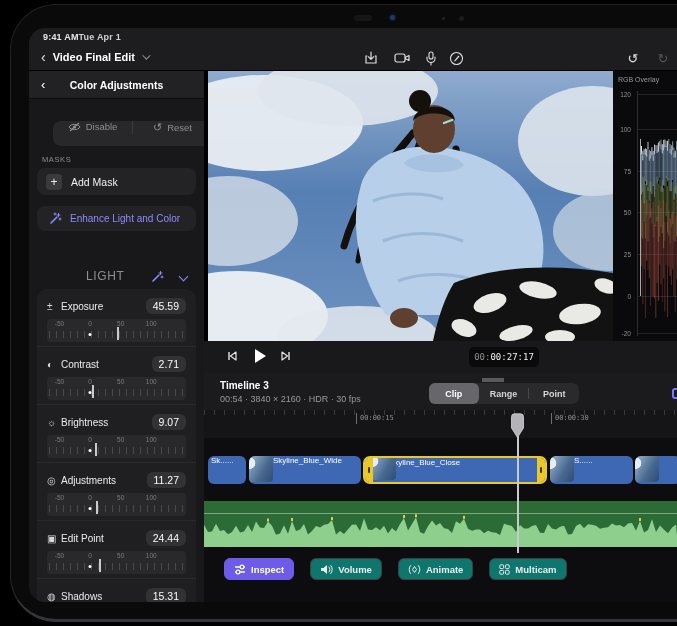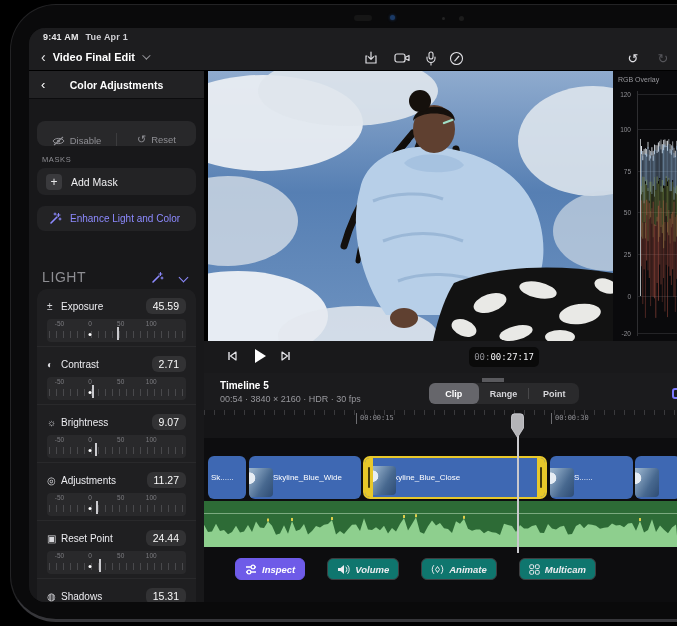--- a/index.html
+++ b/index.html
@@ -9,48 +9,48 @@
     border-radius:46px 0 0 46px;border:1px solid #232325;border-bottom:3px solid #36363a;}
   .cam-pill{position:absolute;left:343px;top:10px;width:18px;height:6px;border-radius:3px;background:#161616;}
   .cam-lens{position:absolute;left:379px;top:10px;width:5px;height:5px;border-radius:50%;background:#1b3a66;box-shadow:0 0 3px #1b3a66;}
   .cam-dot1{position:absolute;left:431px;top:12px;width:3px;height:3px;border-radius:50%;background:#242424;}
   .cam-dot2{position:absolute;left:448px;top:11px;width:5px;height:5px;border-radius:50%;background:#1c1c1c;}
   .screen{position:absolute;left:18px;top:23px;width:680px;height:574px;background:#141416;
     border-radius:16px 0 0 16px;overflow:hidden;}
   
   .chrome{height:43px;background:#1d1d1f;position:relative;border-bottom:1px solid #000;}
   .statusbar{position:absolute;left:14px;top:4px;font-size:9px;color:#e8e8ea;font-weight:bold;letter-spacing:.2px;}
-  .statusbar .date{color:#d0d0d4;margin-left:7px;font-weight:bold;}
+  .statusbar .date{color:#d0d0d4;font-weight:bold;}
   .appbar-title{position:absolute;left:12px;top:22px;display:flex;align-items:center;gap:7px;color:#fff;}
   .back-glyph{font-size:14px;color:#e8e8ea;line-height:14px;}
   .appbar-title .t{font-size:11px;font-weight:bold;}
   .chev{display:inline-block;width:6px;height:6px;border-right:1.5px solid #98989d;border-bottom:1.5px solid #98989d;transform:rotate(45deg) translateY(-2px);}
   .appbar-icons{position:absolute;top:21px;left:0;width:100%;height:20px;}
   .abicon{position:absolute;width:18px;height:18px;display:flex;align-items:center;justify-content:center;}
   .undo-glyph{font-size:13px;color:#e0e0e4;}
   .redo-glyph{font-size:13px;color:#55555a;}
   
   .content{display:flex;height:531px;background:#0c0c0e;}
   .panel{width:175px;background:#18181a;position:relative;flex:none;}
   .main{width:474px;position:relative;flex:none;background:#0c0c0e;}
   
   .panel-head{height:28px;background:#222224;display:flex;align-items:center;position:relative;border-bottom:1px solid #0c0c0e;}
   .panel-head .back{position:absolute;left:12px;font-size:13px;color:#fff;}
   .panel-head .title{width:100%;text-align:center;color:#fff;font-size:10.5px;font-weight:bold;}
-  .seg2{position:absolute;left:8px;top:50px;width:159px;height:25px;background:#28282a;border-radius:8px;display:flex;align-items:flex-end;}
+  .seg2{position:absolute;left:24px;top:50px;width:159px;height:25px;background:#28282a;border-radius:8px;display:flex;align-items:flex-start;}
   .seg2 .half{flex:1;display:flex;align-items:center;justify-content:center;gap:5px;color:#8e8e93;font-size:9.5px;}
   .seg2 .div{width:1px;height:13px;background:#3c3c3e;}
   .masks-label{position:absolute;left:13px;top:84px;font-size:7.5px;color:#8e8e93;letter-spacing:.6px;}
   .addmask{position:absolute;left:8px;top:97px;width:159px;height:27px;background:#232325;border-radius:8px;display:flex;align-items:center;padding-left:9px;gap:9px;}
   .plusbox{width:16px;height:16px;background:#3a3a3d;border-radius:4px;color:#e8e8ea;font-size:12px;display:flex;align-items:center;justify-content:center;line-height:1;}
   .addmask .lbl{color:#f0f0f2;font-size:10.5px;}
   .enhance{position:absolute;left:8px;top:135px;width:159px;height:25px;background:#232325;border-radius:8px;display:flex;align-items:center;padding-left:12px;gap:8px;}
   .enhance .lbl{color:#8d8aff;font-size:10px;}
   .light-row{position:absolute;left:13px;top:198px;width:149px;display:flex;align-items:center;}
-  .light-row .lbl{font-size:14px;color:#8e8e93;letter-spacing:.6px;flex:1;}
+  .light-row .lbl{font-size:12px;color:#8e8e93;letter-spacing:.6px;flex:1;margin-left:44px;}
   .light-row .chevd{width:7px;height:7px;border-right:1.8px solid #8d8aff;border-bottom:1.8px solid #8d8aff;transform:rotate(45deg);margin-left:16px;margin-right:4px;}
   .ctl-card{position:absolute;left:8px;top:218px;width:159px;height:313px;background:#1f1f21;border-radius:10px 10px 0 0;overflow:hidden;}
   .ctl-row{height:58px;padding:9px 10px 0;position:relative;border-bottom:1px solid #29292b;}
   .ctl-top{display:flex;align-items:center;height:16px;}
   .ctl-icon{width:14px;color:#d8d8dc;font-size:10px;text-align:left;}
   .ctl-name{flex:1;color:#ececf0;font-size:10px;}
   .ctl-val{background:#323234;border-radius:6px;color:#fafafa;font-size:10.5px;padding:2px 7px;min-width:30px;text-align:center;}
   .slider{margin-top:5px;height:23px;background:#29292b;border-radius:4px;position:relative;overflow:hidden;}
   .slider .tl{position:absolute;top:1px;font-size:6.5px;color:#7c7c80;transform:translateX(-50%);}
   .ticks{position:absolute;left:2px;right:2px;bottom:4px;height:7px;
@@ -80,34 +80,34 @@
   .seg3{position:absolute;left:225px;top:10px;width:150px;height:21px;background:#2a2a2c;border-radius:7px;display:flex;align-items:center;}
   .seg3 .seg{flex:1;height:21px;display:flex;align-items:center;justify-content:center;font-size:9px;color:#d6d6da;font-weight:bold;}
   .seg3 .seg.active{background:#66666b;border-radius:6px;color:#fff;}
   .seg3 .segdiv{width:1px;height:11px;background:#48484a;}
   .tl-cuticon{position:absolute;right:-5px;top:15px;width:11px;height:11px;border:2px solid #7d7aff;border-radius:3px;}
   .ruler{position:absolute;left:0;top:37px;width:474px;height:28px;background:#151517;}
   .ruler .mticks{position:absolute;left:0;top:0;width:474px;height:5px;
     background:repeating-linear-gradient(90deg,#39393c 0,#39393c 1px,transparent 1px,transparent 10px);}
   .rlabel{position:absolute;top:3px;font-size:7px;color:#8e8e93;font-family:"DejaVu Sans Mono",monospace;border-left:1px solid #6e6e72;padding-left:3px;height:11px;line-height:10px;}
   .tracks{position:absolute;left:0;top:65px;width:474px;height:164px;background:#0d0d0f;}
-  .clip{position:absolute;top:18px;height:43px;background:#3e68b3;border-radius:6px;overflow:hidden;display:flex;align-items:center;}
+  .clip{position:absolute;top:18px;height:28px;background:#3e68b3;border-radius:6px;overflow:hidden;display:flex;}
   .clip .thumb{width:36px;height:29px;border-radius:4px;margin-left:6px;flex:none;
     background:radial-gradient(circle at 35% 35%,#e6edf4 0 18%,transparent 20%),linear-gradient(120deg,#c3d3e2 0%,#8aa6c2 35%,#47688f 70%,#2e4c74 100%);}
   .clip .picon{width:11px;height:9px;background:rgba(255,255,255,.4);border-radius:2px;margin:0 4px 0 9px;flex:none;}
   .clip .clabel{color:#fff;font-size:8px;white-space:nowrap;overflow:hidden;}
   .clip.selected{border:2px solid #e8c82a;border-radius:7px;}
   .handle{position:absolute;top:0;bottom:0;width:8px;background:#e8c82a;z-index:2;}
   .handle:after{content:"";position:absolute;left:3px;top:9px;bottom:9px;width:1.5px;background:#433a0c;border-radius:1px;}
   .handle.l{left:0;border-radius:4px 0 0 4px;}
   .handle.r{right:0;border-radius:0 4px 4px 0;}
   .audio{position:absolute;left:0;top:63px;width:474px;height:46px;background:#2d6b36;overflow:hidden;}
   .playhead-line{position:absolute;left:313px;top:63px;width:1.5px;height:117px;background:#c9c9cd;z-index:5;}
   .playhead-handle{position:absolute;left:307px;top:40px;z-index:6;}
-  .tl-toolbar{position:absolute;left:31px;top:185px;height:23px;display:flex;gap:22px;z-index:3;font-style:italic;}
+  .tl-toolbar{position:absolute;left:20px;top:185px;height:23px;display:flex;gap:16px;z-index:3;}
   .bbtn{height:22px;border-radius:6px;background:#0f766e;border:1px solid #3e3e41;color:#ececf0;
     display:flex;align-items:center;gap:5px;padding:0 9px;font-size:9.5px;font-weight:bold;}
   .bbtn.active{background:#6e5be8;border-color:#6e5be8;color:#fff;}
   .icon-svg{display:block;}
 </style>
 </head>
 <body>
 
 <div class="device">
   <div class="cam-pill"></div>
@@ -270,21 +270,21 @@
                 <span class="tl" style="left:53%">50</span>
                 <span class="tl" style="left:75%">100</span>
               <div class="ticks"></div>
                 <div class="zero-dot"></div>
                 <div class="thumb" style="left: 35.9588%;"></div>
             </div>
           </div>
           <div class="ctl-row">
             <div class="ctl-top">
               <span class="ctl-icon">▣</span>
-              <span class="ctl-name">Reset Point</span>
+              <span class="ctl-name">Edit Point</span>
               <span class="ctl-val">24.44</span>
             </div>
             <div class="slider">
               <span class="tl" style="left:9%">-50</span>
                 <span class="tl" style="left:31%">0</span>
                 <span class="tl" style="left:53%">50</span>
                 <span class="tl" style="left:75%">100</span>
               <div class="ticks"></div>
                 <div class="zero-dot"></div>
                 <div class="thumb" style="left: 37.7936%;"></div>
@@ -508,21 +508,21 @@
           </span>
           <span class="timecode">
             <span class="dim">00:</span>
               <span>00:27:17</span>
           </span>
         </div>
 
         <div class="timeline">
           <div class="tl-head">
             <div class="grip"></div>
-            <div class="tl-title">Timeline 5</div>
+            <div class="tl-title">Timeline 3</div>
             <div class="tl-meta">00:54 · 3840 × 2160 · HDR · 30 fps</div>
             <div class="seg3">
               <div class="seg active">Clip</div>
               <div class="seg">Range</div>
               <div class="segdiv"></div>
               <div class="seg">Point</div>
             </div>
             <div class="tl-cuticon"></div>
           </div>
 

